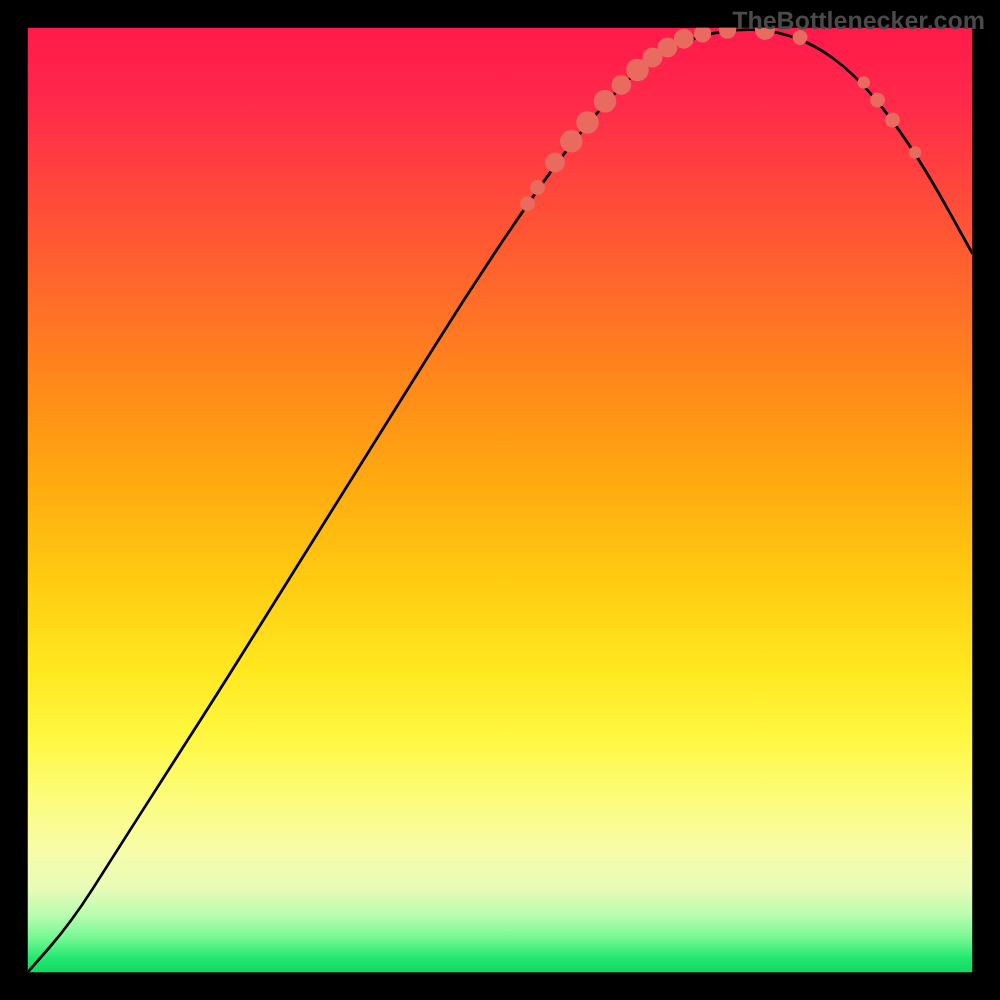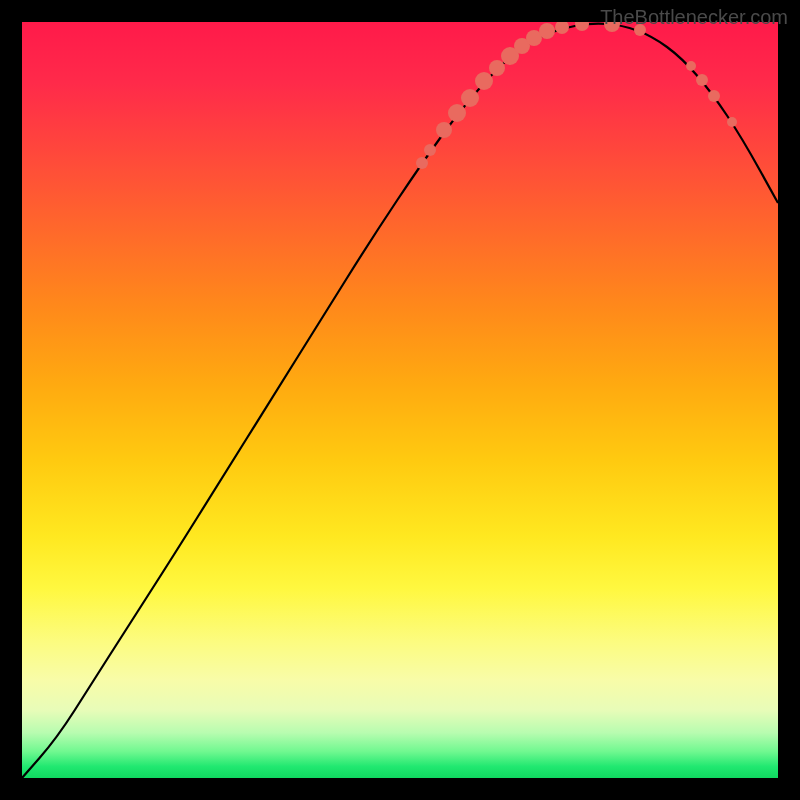--- a/index.html
+++ b/index.html
@@ -9,21 +9,21 @@
     background: #000;
     position: relative;
     font-family: Arial, sans-serif;
   }
   .watermark {
     position: absolute;
     top: 6px;
     right: 12px;
     color: #4a4a4a;
     font-size: 20px;
-    font-weight: 400;
+    font-weight: 700;
     z-index: 10;
     text-align: right;
   }
   .plot-area {
     position: absolute;
     left: 22px;
     top: 22px;
     width: 756px;
     height: 756px;
     overflow: hidden;

